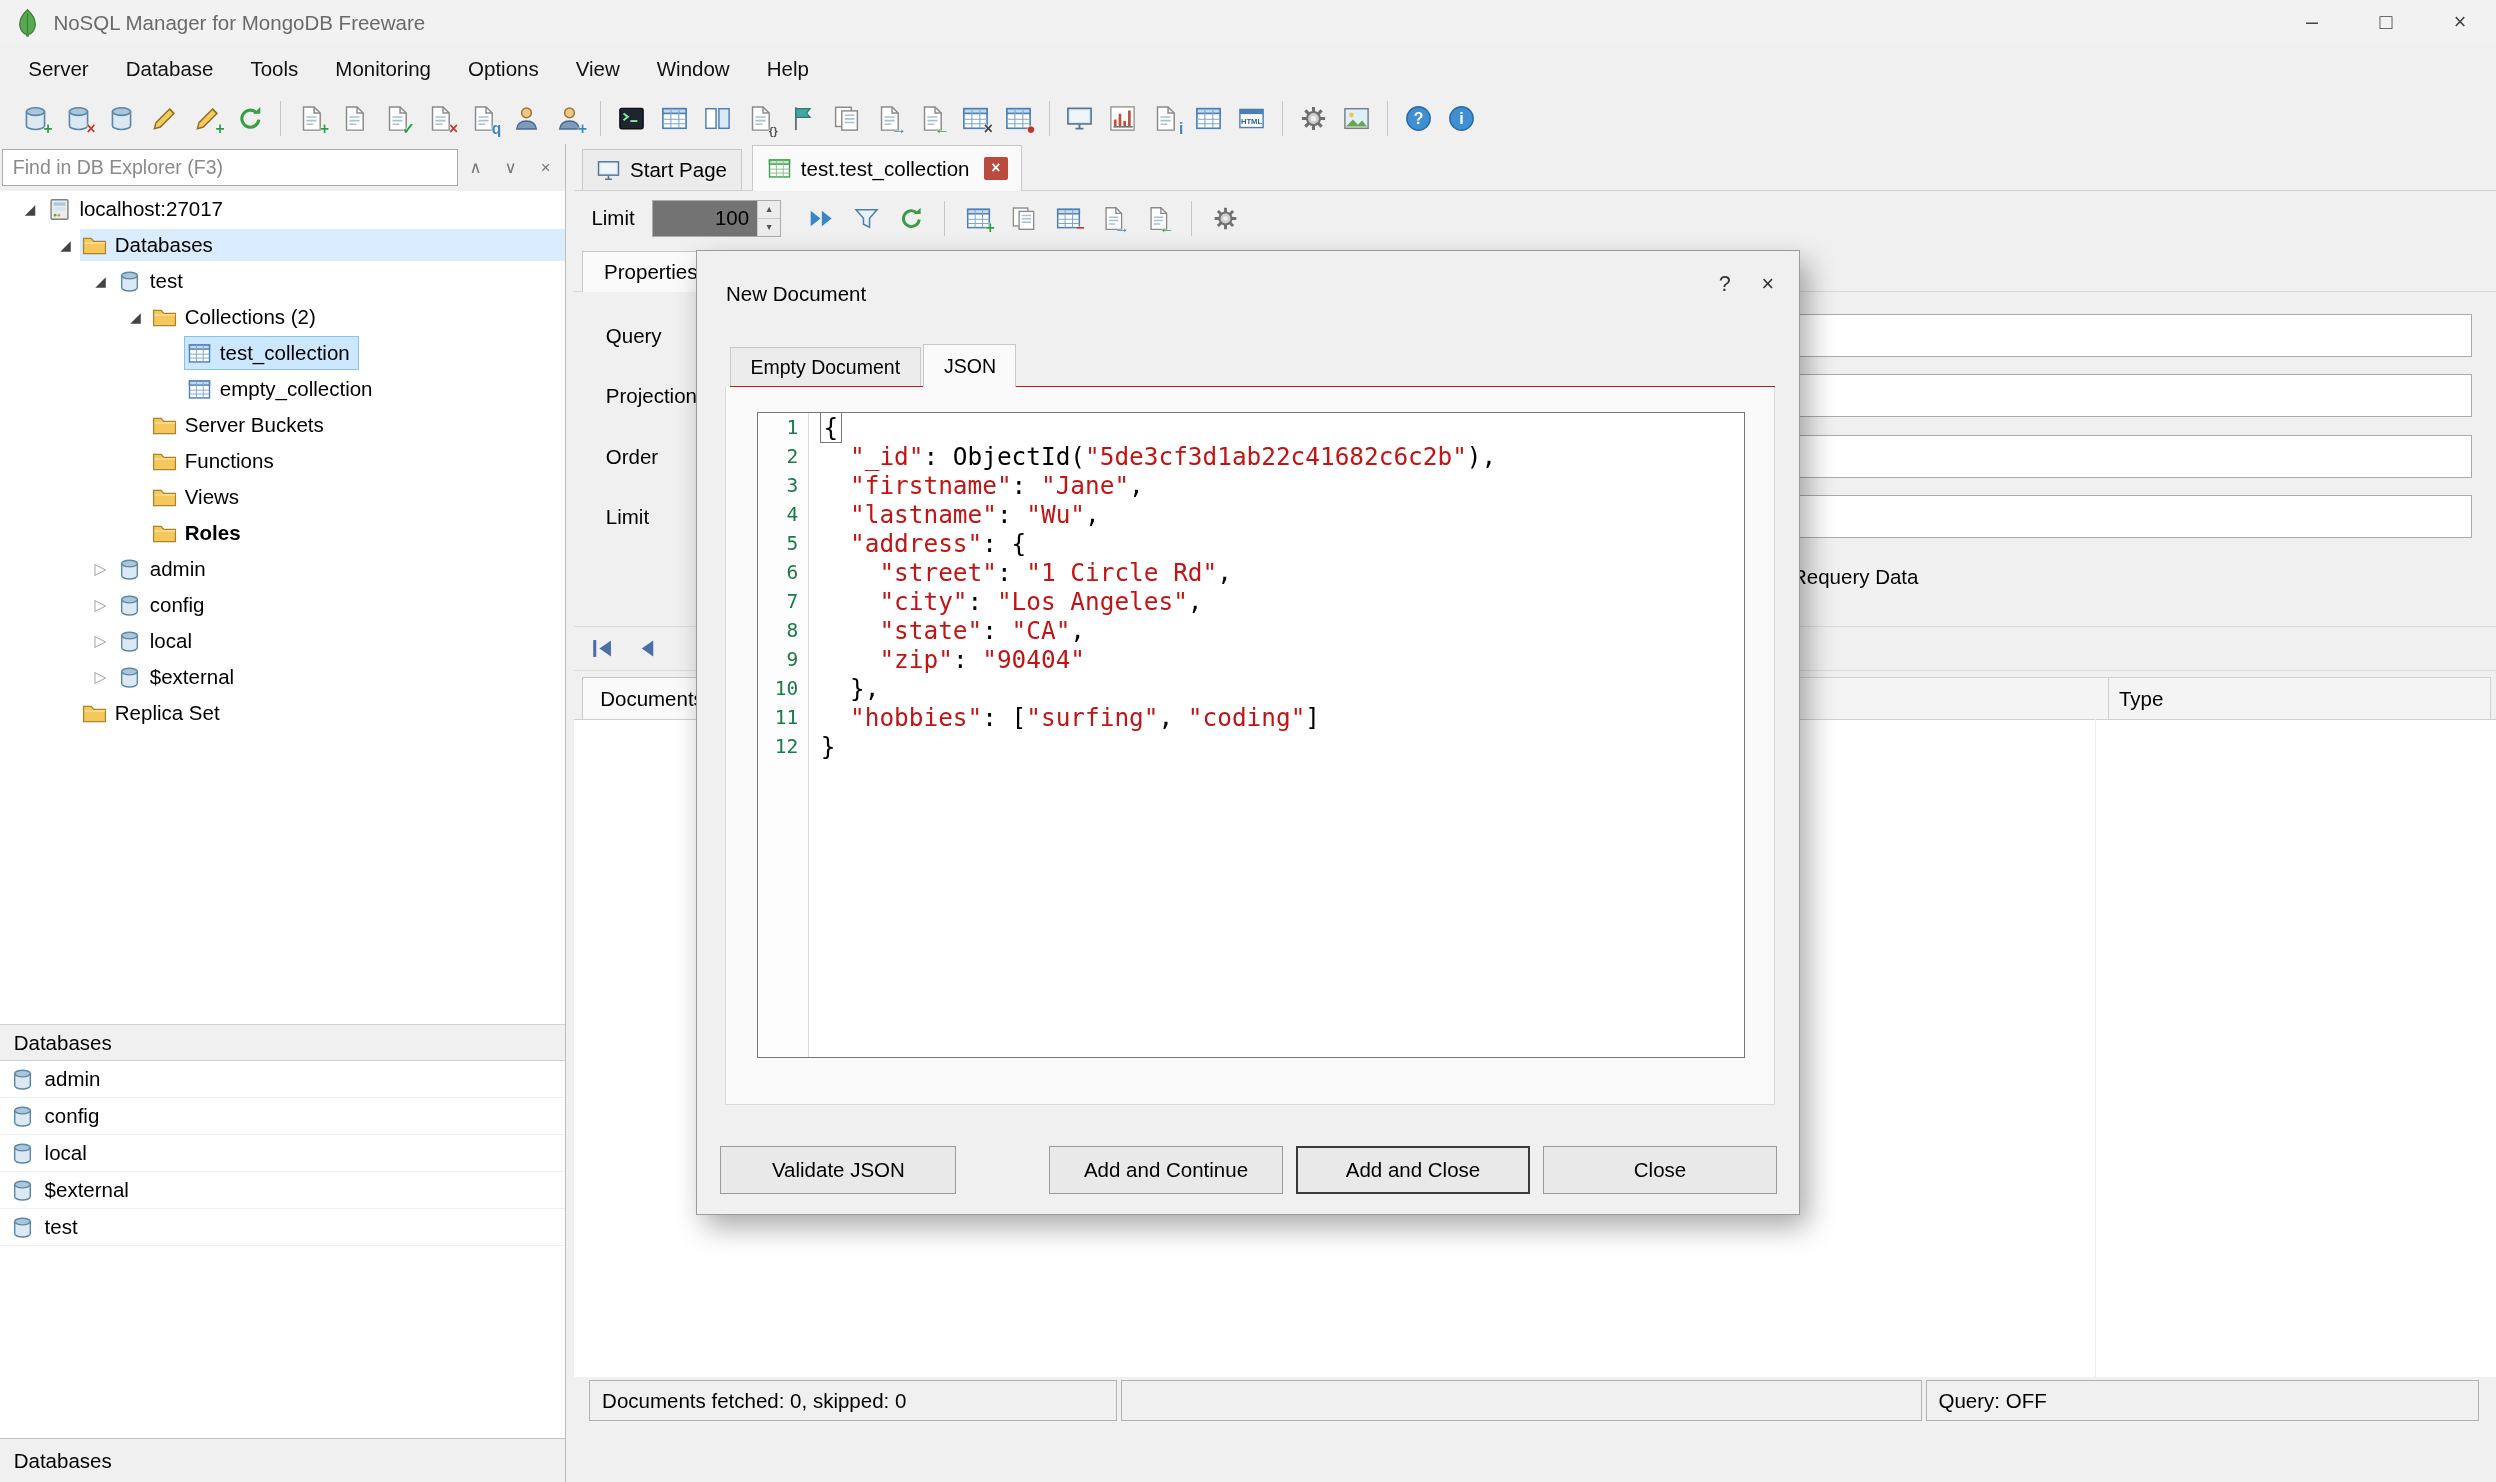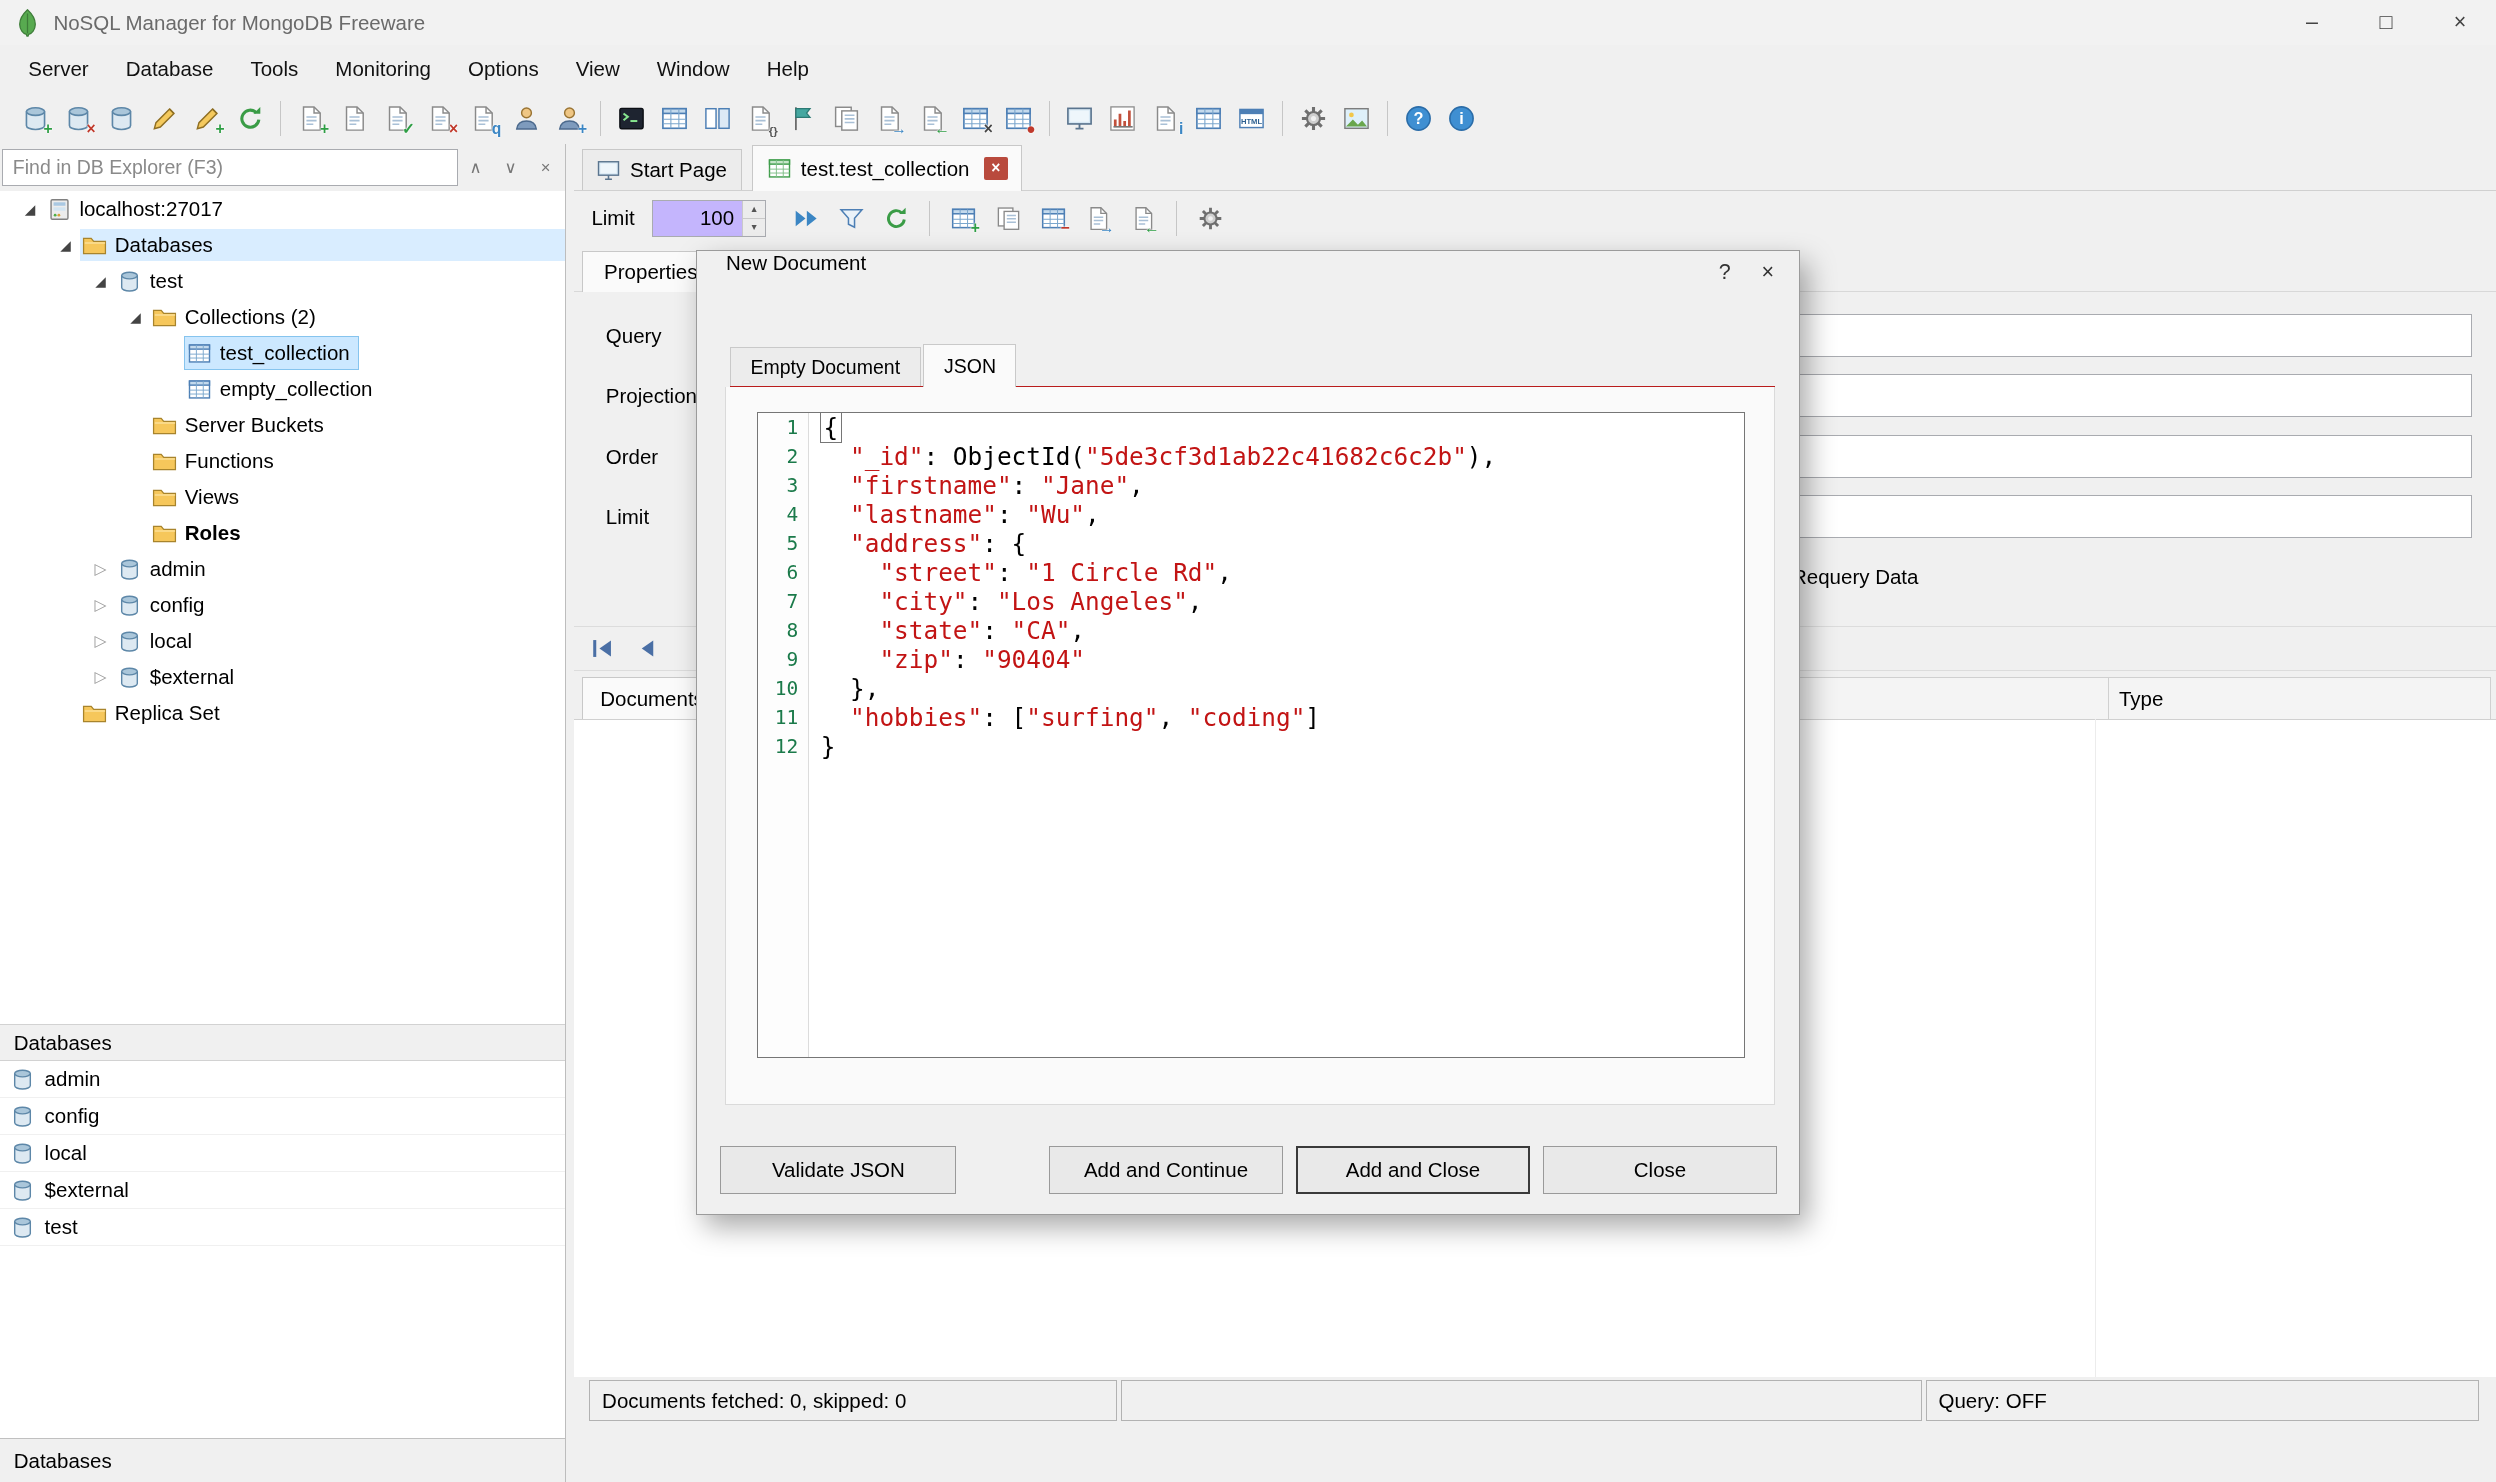--- a/index.html
+++ b/index.html
@@ -65,21 +65,21 @@
     border-bottom:1px solid #d0d0d0;display:flex;align-items:flex-end;padding-left:7.8px;}
   .dtab-top{display:flex;align-items:center;gap:8.8px;height:41px;padding:0 13.7px;font-size:20.5px;
     border:1px solid #c8c8c8;border-bottom:none;background:#ececec;margin-right:10.7px;position:relative;}
   .dtab-top.active{height:46px;background:#fafafa;margin-bottom:-1px;z-index:2;}
   .tab-close{width:23.4px;height:23.4px;background:var(--tab-close,#b94a3d);color:#fff;font-size:15.6px;
     font-weight:bold;display:flex;align-items:center;justify-content:center;border-radius:2px;margin-left:5.9px;}
 
   #qtoolbar{position:absolute;top:47px;left:0;right:0;height:55px;background:#f0f0f0;
     border-bottom:1px solid #dadada;display:flex;align-items:center;padding-left:17.6px;gap:9.8px;}
   #limit-label{font-size:20.5px;}
-  #spinner{width:114px;height:37px;background:#c4b5fd;border:1px solid #a9abb0;display:flex;margin-left:7.8px;}
+  #spinner{width:129px;height:37px;background:#737373;border:1px solid #a9abb0;display:flex;margin-left:7.8px;}
   #spinner .val{flex:1;display:flex;align-items:center;justify-content:flex-end;padding-right:7.8px;font-size:20.5px;}
   #spinner .spins{width:23.4px;border-left:1px solid #c9c9c9;display:flex;flex-direction:column;}
   #spinner .spins div{flex:1;display:flex;align-items:center;justify-content:center;font-size:8.8px;
     color:#555;background:#ececec;border-bottom:1px solid #c9c9c9;}
   #spinner .spins div:last-child{border-bottom:none;}
   .qbtn{width:41px;height:41px;display:flex;align-items:center;justify-content:center;}
 
   #props-strip{position:absolute;top:101px;left:0;right:0;height:47px;background:#f0f0f0;
     border-bottom:1px solid #d8d8d8;}
   #props-tab{position:absolute;left:7.8px;top:5.9px;height:41px;background:#fafafa;border:1px solid #c8c8c8;
@@ -111,21 +111,21 @@
   #main-status{position:absolute;top:1234px;left:0;right:0;height:45px;background:#f0f0f0;}
   .scell{position:absolute;top:2px;height:41px;border:1px solid #b2b2b2;background:#f0f0f0;
     display:flex;align-items:center;padding-left:11.7px;font-size:20.5px;}
   #scell1{left:15.6px;width:528px;}
   #scell2{left:547px;width:801px;}
   #scell3{left:1352px;width:553px;}
 
   
   #dialog{position:absolute;left:696px;top:250px;width:1104px;height:965px;background:#f0f0f0;
     border:1px solid #9b9b9b;box-shadow:7.8px 11.7px 27px rgba(0,0,0,.35);z-index:50;}
-  #dlg-header{height:55px;display:flex;align-items:flex-start;}
+  #dlg-header{height:55px;display:flex;align-items:flex-end;}
   #dlg-title{margin-left:29px;font-size:20.5px;color:#000;}
   #dlg-header .spacer{flex:1;}
   .dlg-hbtn{width:43px;height:43px;display:flex;align-items:center;justify-content:center;
     font-size:21.5px;color:#333;}
   #dlg-close{margin-right:9.8px;}
   #dlg-tabstrip{position:absolute;top:93px;left:33px;right:24.4px;height:43px;
     border-bottom:1px solid #b91c1c;display:flex;align-items:flex-end;}
   .dtab{display:inline-flex;align-items:center;height:39px;padding:0 19.5px;border:1px solid #c9c9c9;
     border-bottom:none;background:#ececec;font-size:19.5px;margin-right:2.9px;}
   .dtab.active{height:43px;background:#fafafa;margin-bottom:-1px;z-index:2;}

